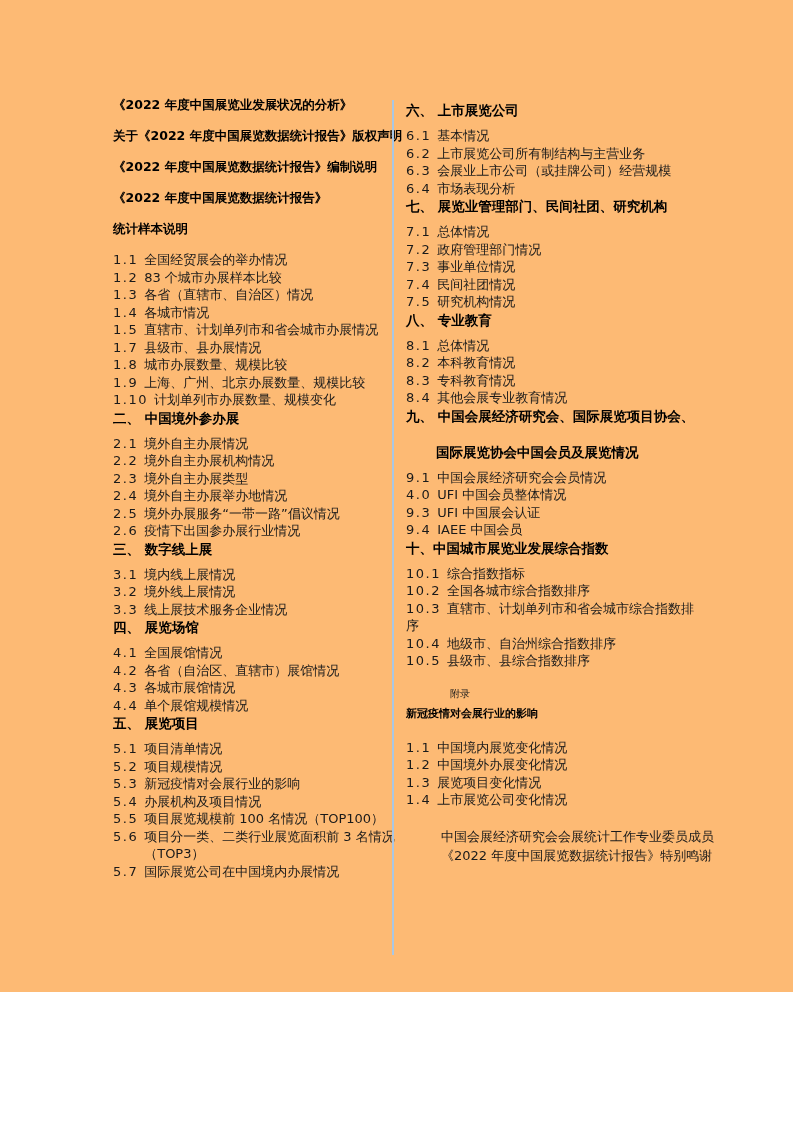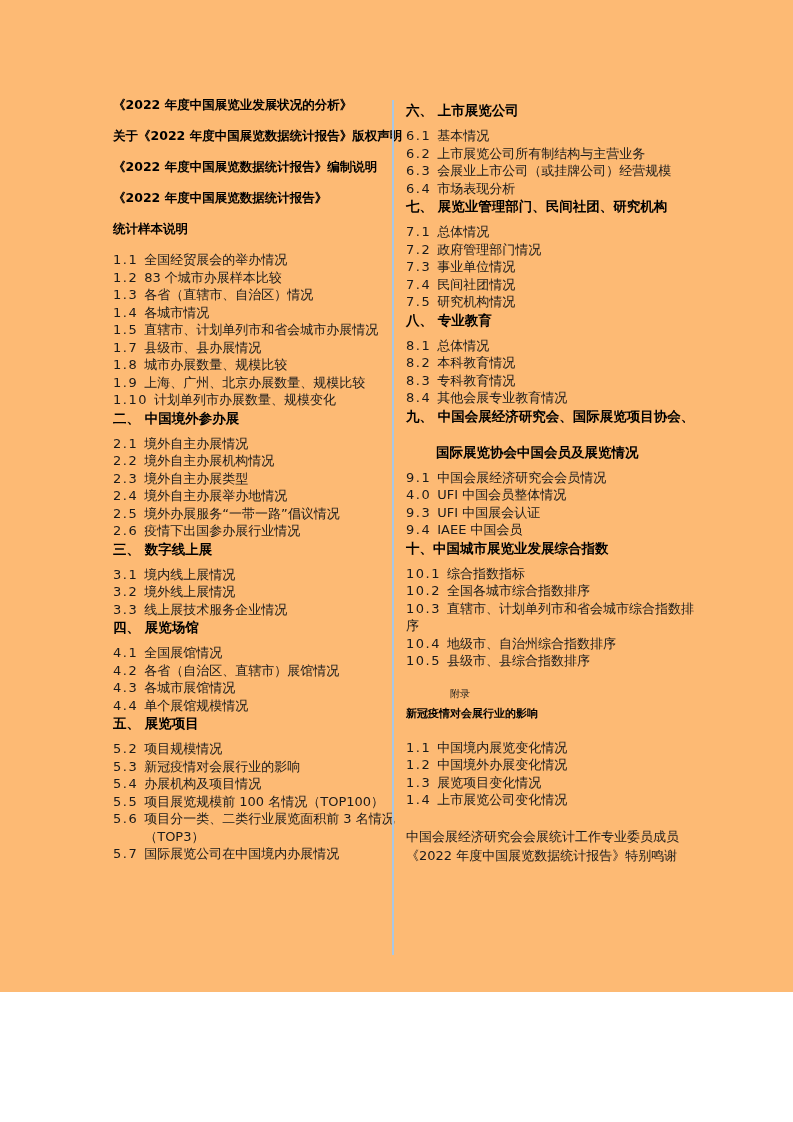--- a/index.html
+++ b/index.html
@@ -31,21 +31,21 @@
   }
   .heading2{margin-top:18px;padding-left:30px;}
   .item{font-size:13px;line-height:17.5px;}
   .num{letter-spacing:1.5px;margin-right:6px;flex:0 0 auto;}
   .txt{white-space:pre-line;}
   .col-left .item{display:flex;}
   .col-right .item{display:block;}
   .appendix{margin-top:15px;}
   .appendix-label{font-size:10px;line-height:18px;padding-left:44px;}
   .appendix-title{font-size:11px;font-weight:bold;color:#000;line-height:18px;margin:2px 0 16px 0;}
-  .ack{margin-top:18px;}
+  .ack{margin-top:18px;margin-left:35px;}
   .ack-line{font-size:13px;line-height:19px;}
   .footer{
     position:absolute;left:63px;top:1037px;
     width:675px;height:37px;box-sizing:border-box;
     border:2px solid #d946ef;background:#ffffff;
     padding:2px;display:flex;gap:6px;justify-content:space-between;
   }
   .footer-main{
     flex:1;background:#7030A0;color:#ffffff;
     display:flex;align-items:center;justify-content:flex-end;
@@ -183,20 +183,24 @@
               <span class="txt">单个展馆规模情况</span>
             </div>
           </div>
         </div>
         <div class="section">
           <div class="sec-head">
             <div class="heading">五、 展览项目</div>
           </div>
           <div class="items">
             <div class="item">
+              <span class="num">5.1</span>
+              <span class="txt">项目清单情况</span>
+            </div>
+            <div class="item">
               <span class="num">5.2</span>
               <span class="txt">项目规模情况</span>
             </div>
             <div class="item">
               <span class="num">5.3</span>
               <span class="txt">新冠疫情对会展行业的影响</span>
             </div>
             <div class="item">
               <span class="num">5.4</span>
               <span class="txt">办展机构及项目情况</span>

